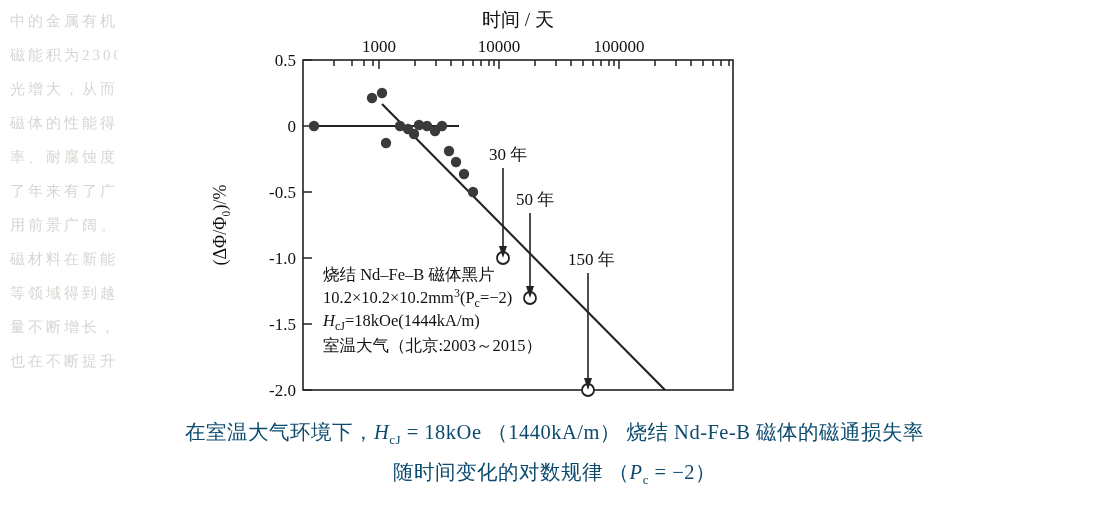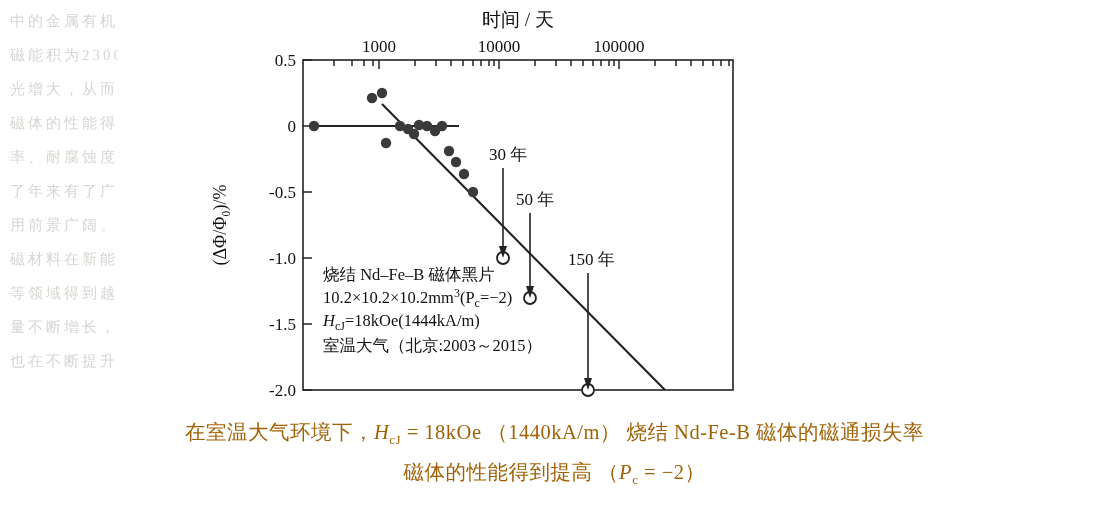--- a/index.html
+++ b/index.html
@@ -35,21 +35,21 @@
     left:0;top:0;width:880px;height:400px;
   }
   svg{display:block;}
   .caption{
     position:absolute;
     z-index:2;
     width:1109px;
     text-align:center;
     font-family:"Liberation Serif",serif;
     font-size:20.5px;
-    color:#a16207;
+    color:#0c4a6e;
     letter-spacing:0.5px;
   }
   #caption-line1{top:418px;}
   #caption-line2{top:458px;}
   .sub{font-size:13px;vertical-align:sub;}
 </style>
 </head>
 <body>
 
 <div id="bleed">
@@ -189,14 +189,14 @@
         <text x="205" y="343">室温大气（北京:2003～2015）</text>
       </g>
     </svg>
   </div>
 </div>
 
 <div class="caption" id="caption-line1">
   <span>在室温大气环境下，</span><span style="font-style:italic;">H</span><span class="sub">cJ</span><span> = 18kOe （1440kA/m） 烧结 Nd-Fe-B 磁体的磁通损失率</span>
 </div>
 <div class="caption" id="caption-line2">
-  <span>磁体的性能得到提高 （</span><span style="font-style:italic;">P</span><span class="sub">c</span><span> = −2）</span>
+  <span>随时间变化的对数规律 （</span><span style="font-style:italic;">P</span><span class="sub">c</span><span> = −2）</span>
 </div>
 
 </body></html>

